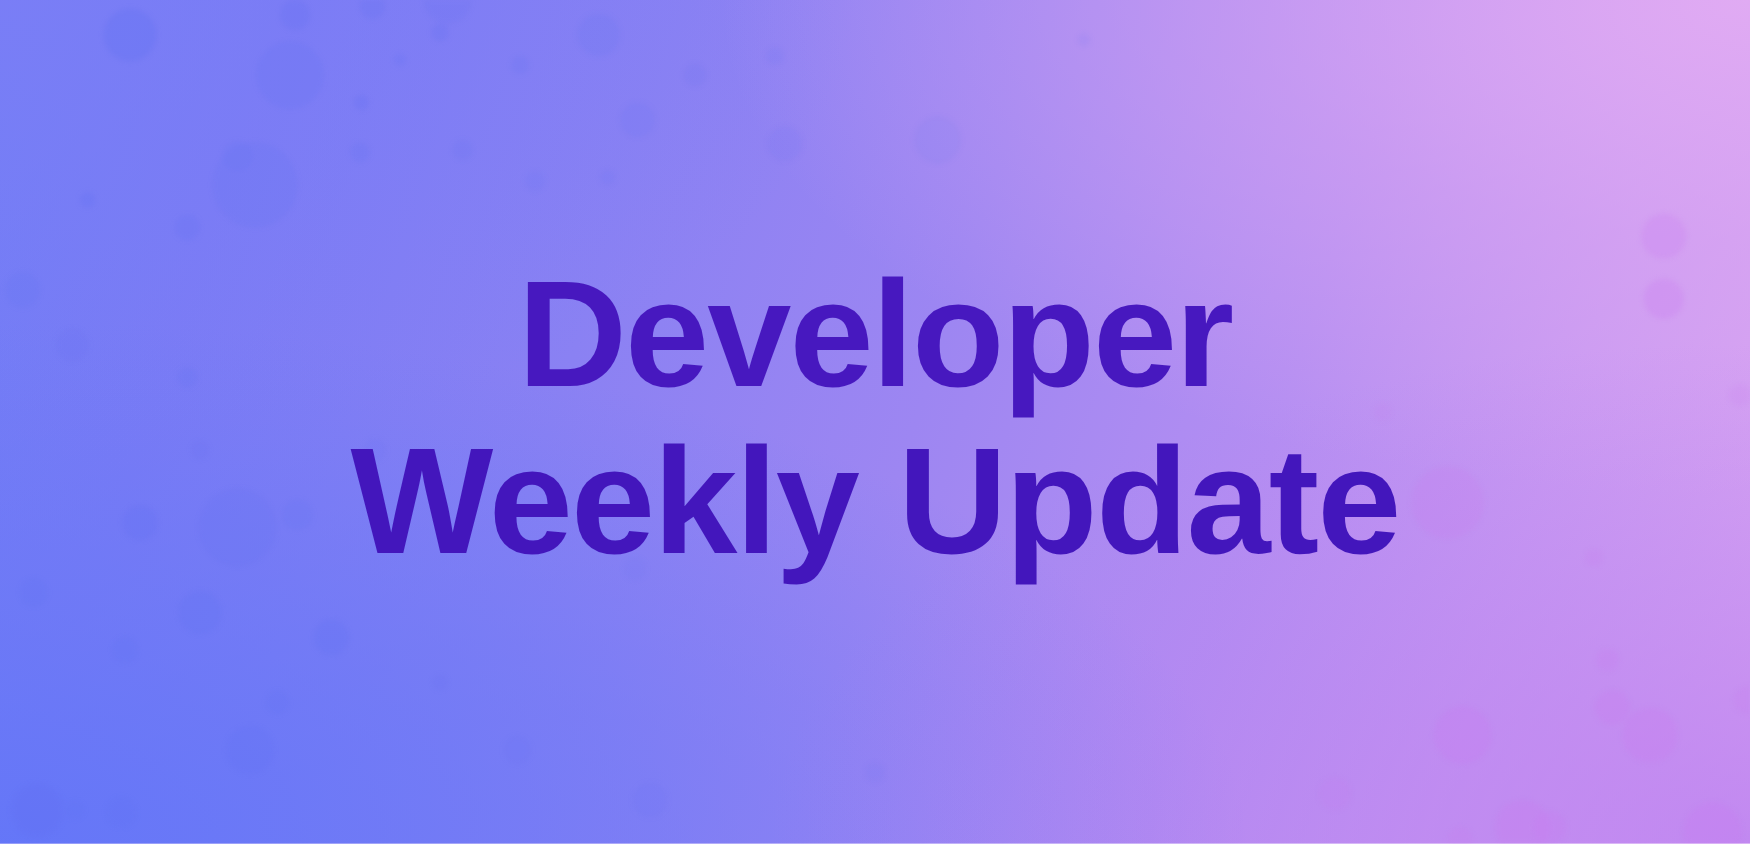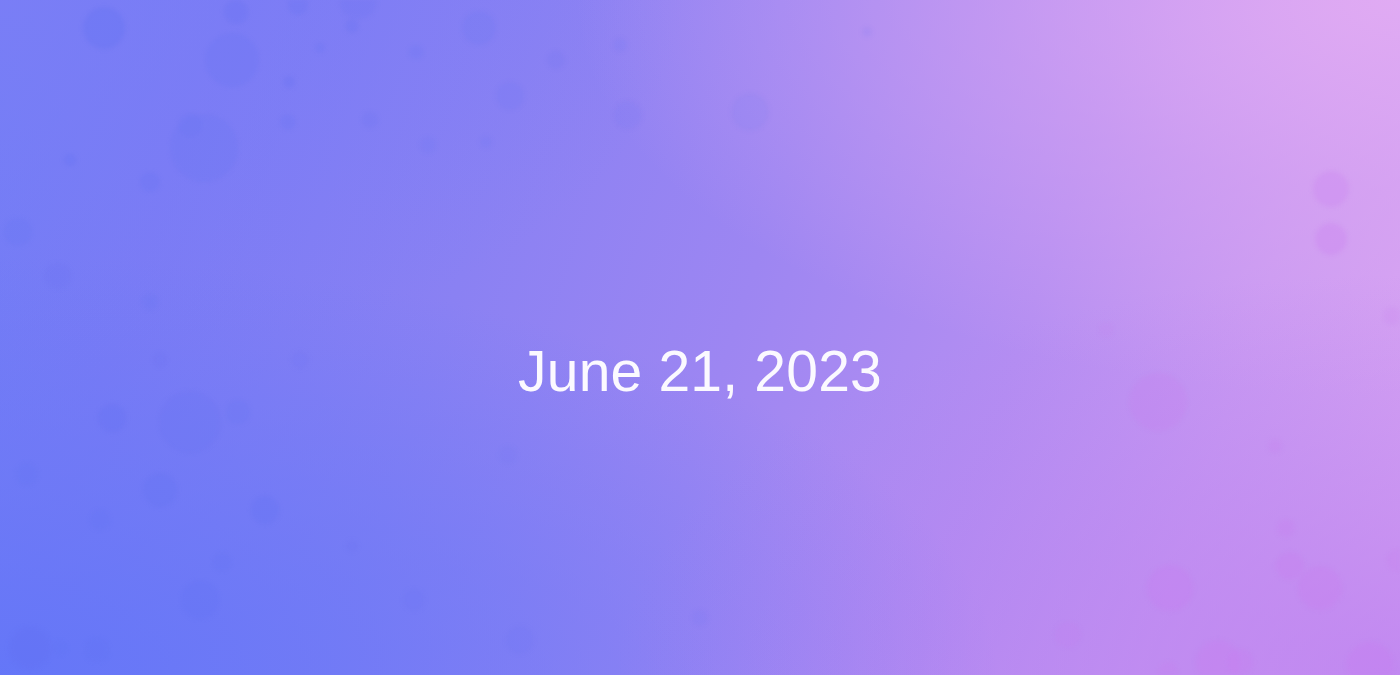--- a/index.html
+++ b/index.html
@@ -192,16 +192,19 @@
           <circle cx="1240" cy="662" r="13" fill="#C878F0" fill-opacity="0.2"></circle>
           <circle cx="1398" cy="560" r="11" fill="#C878F0" fill-opacity="0.18"></circle>
           <circle cx="1068" cy="635" r="13" fill="#C878F0" fill-opacity="0.14"></circle>
           <circle cx="1106" cy="330" r="7" fill="#C878F0" fill-opacity="0.12"></circle>
           <circle cx="1392" cy="316" r="9" fill="#C878F0" fill-opacity="0.14"></circle>
         </g>
     </svg>
   </div>
 
   <div class="content">
-    <span class="date-line">June 21, 2023</span>
+    <h1 class="title-block">
+      <span class="title-line title-line-1">Developer</span>
+      <span class="title-line title-line-2">Weekly Update</span>
+    </h1>
   </div>
 
 </div>
 
 </body></html>

